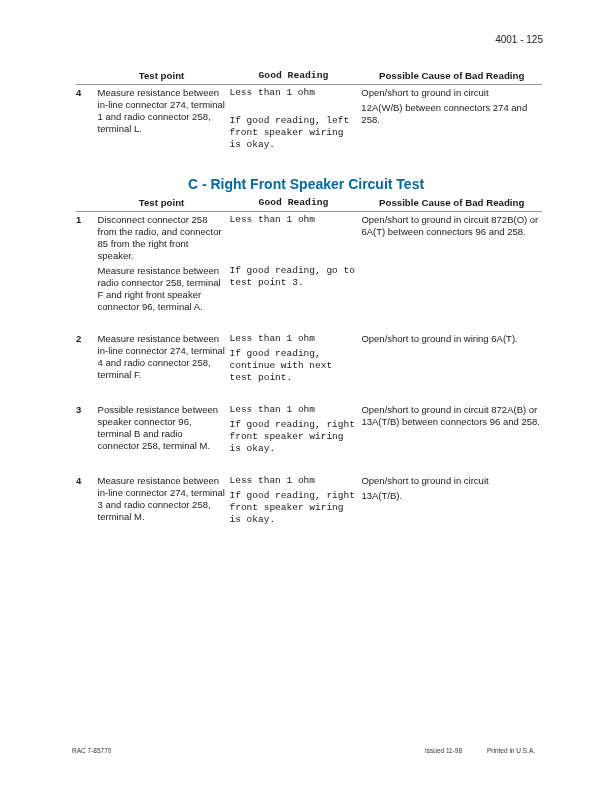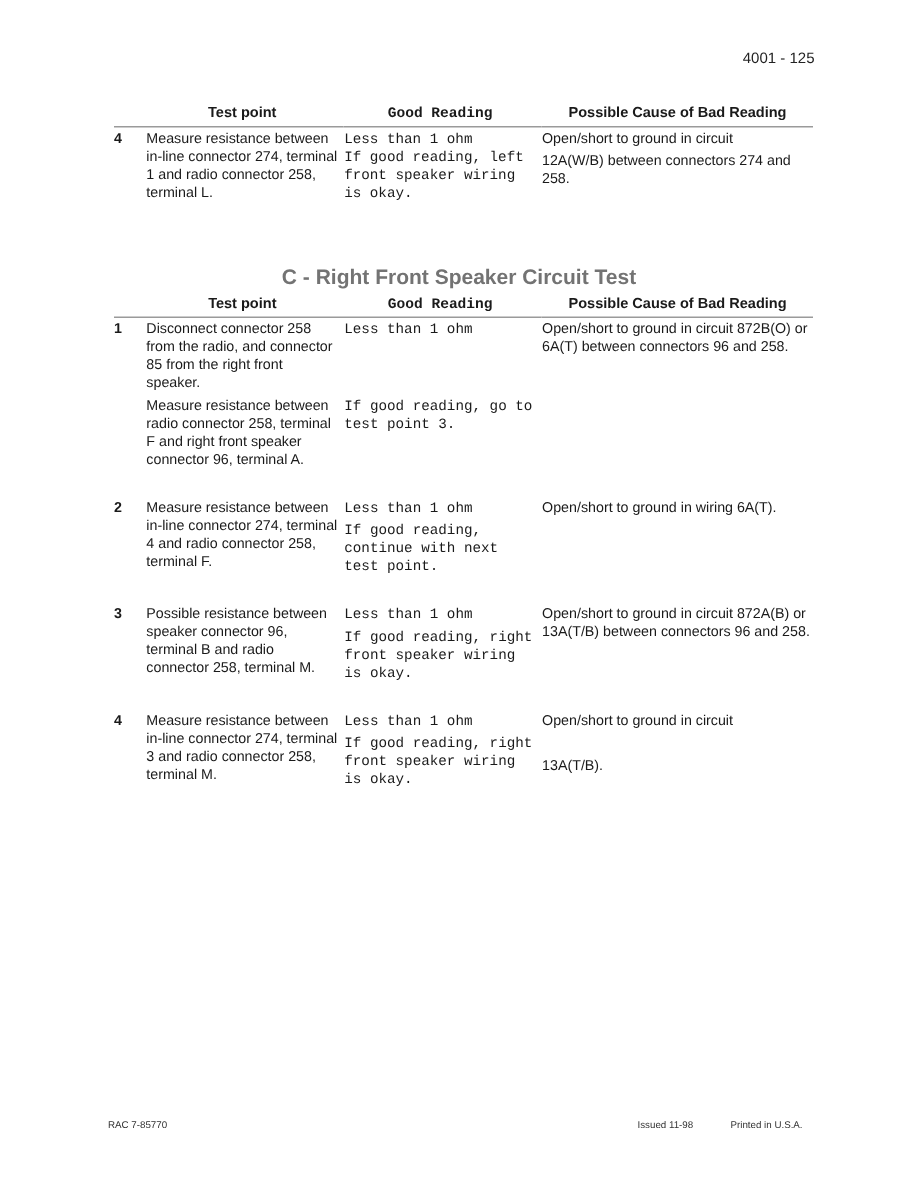--- a/index.html
+++ b/index.html
@@ -6,21 +6,21 @@
   body {
     width: 612px; height: 792px; position: relative; overflow: hidden;
     font-family: "Liberation Sans", sans-serif; color: #1a1a1a;
   }
   .page-number {
     position: absolute; top: 34px; right: 69px;
     font-size: 10px; color: #222;
   }
   .section-title {
     position: absolute; left: 0; width: 612px; top: 176px;
-    text-align: center; font-size: 14px; font-weight: bold; color: #737373;
+    text-align: center; font-size: 14px; font-weight: bold; color: #0369a1;
   }
   table.test {
     position: absolute; left: 76px; width: 466px;
     border-collapse: collapse; font-size: 9.5px; line-height: 12px;
   }
   table.test th {
     text-align: center; font-weight: bold; font-size: 9.7px;
     padding: 0 0 2px 0; vertical-align: bottom;
   }
   table.test th.num { width: 22px; }
@@ -62,21 +62,21 @@
       </tr>
   </thead>
   <tbody>
     <tr>
       <td class="num" style="padding-top:2px">4</td>
       <td class="col-test" style="padding-top:2px">
         <span class="para">Measure resistance between in-line connector 274, terminal 1 and radio connector 258, terminal L.</span>
       </td>
       <td class="col-good" style="padding-top:2px">
         <span class="para">Less than 1 ohm</span>
-        <span class="para" style="">If good reading, left front speaker wiring is okay.</span>
+        <span class="para" style="margin-top:16px">If good reading, left front speaker wiring is okay.</span>
       </td>
       <td class="col-cause" style="padding-top:2px">
         <span class="para">Open/short to ground in circuit</span>
         <span class="para" style="margin-top:3px">12A(W/B) between connectors 274 and 258.</span>
       </td>
     </tr>
   </tbody>
 </table>
 
 <div class="section-title">C - Right Front Speaker Circuit Test</div>
@@ -143,21 +143,21 @@
       <td class="num" style="padding-top:20px">4</td>
       <td class="col-test" style="padding-top:20px">
         <span class="para">Measure resistance between in-line connector 274, terminal 3 and radio connector 258, terminal M.</span>
       </td>
       <td class="col-good" style="padding-top:20px">
         <span class="para">Less than 1 ohm</span>
         <span class="para" style="margin-top:3px">If good reading, right front speaker wiring is okay.</span>
       </td>
       <td class="col-cause" style="padding-top:20px">
         <span class="para">Open/short to ground in circuit</span>
-        <span class="para" style="margin-top:18px">13A(T/B).</span>
+        <span class="para" style="margin-top:3px">13A(T/B).</span>
       </td>
     </tr>
   </tbody>
 </table>
 
 <div class="footer-left">RAC 7-85770</div>
 <div class="footer-issued">Issued 11-98</div>
 <div class="footer-printed">Printed  in U.S.A.</div>
 
 </body></html>

